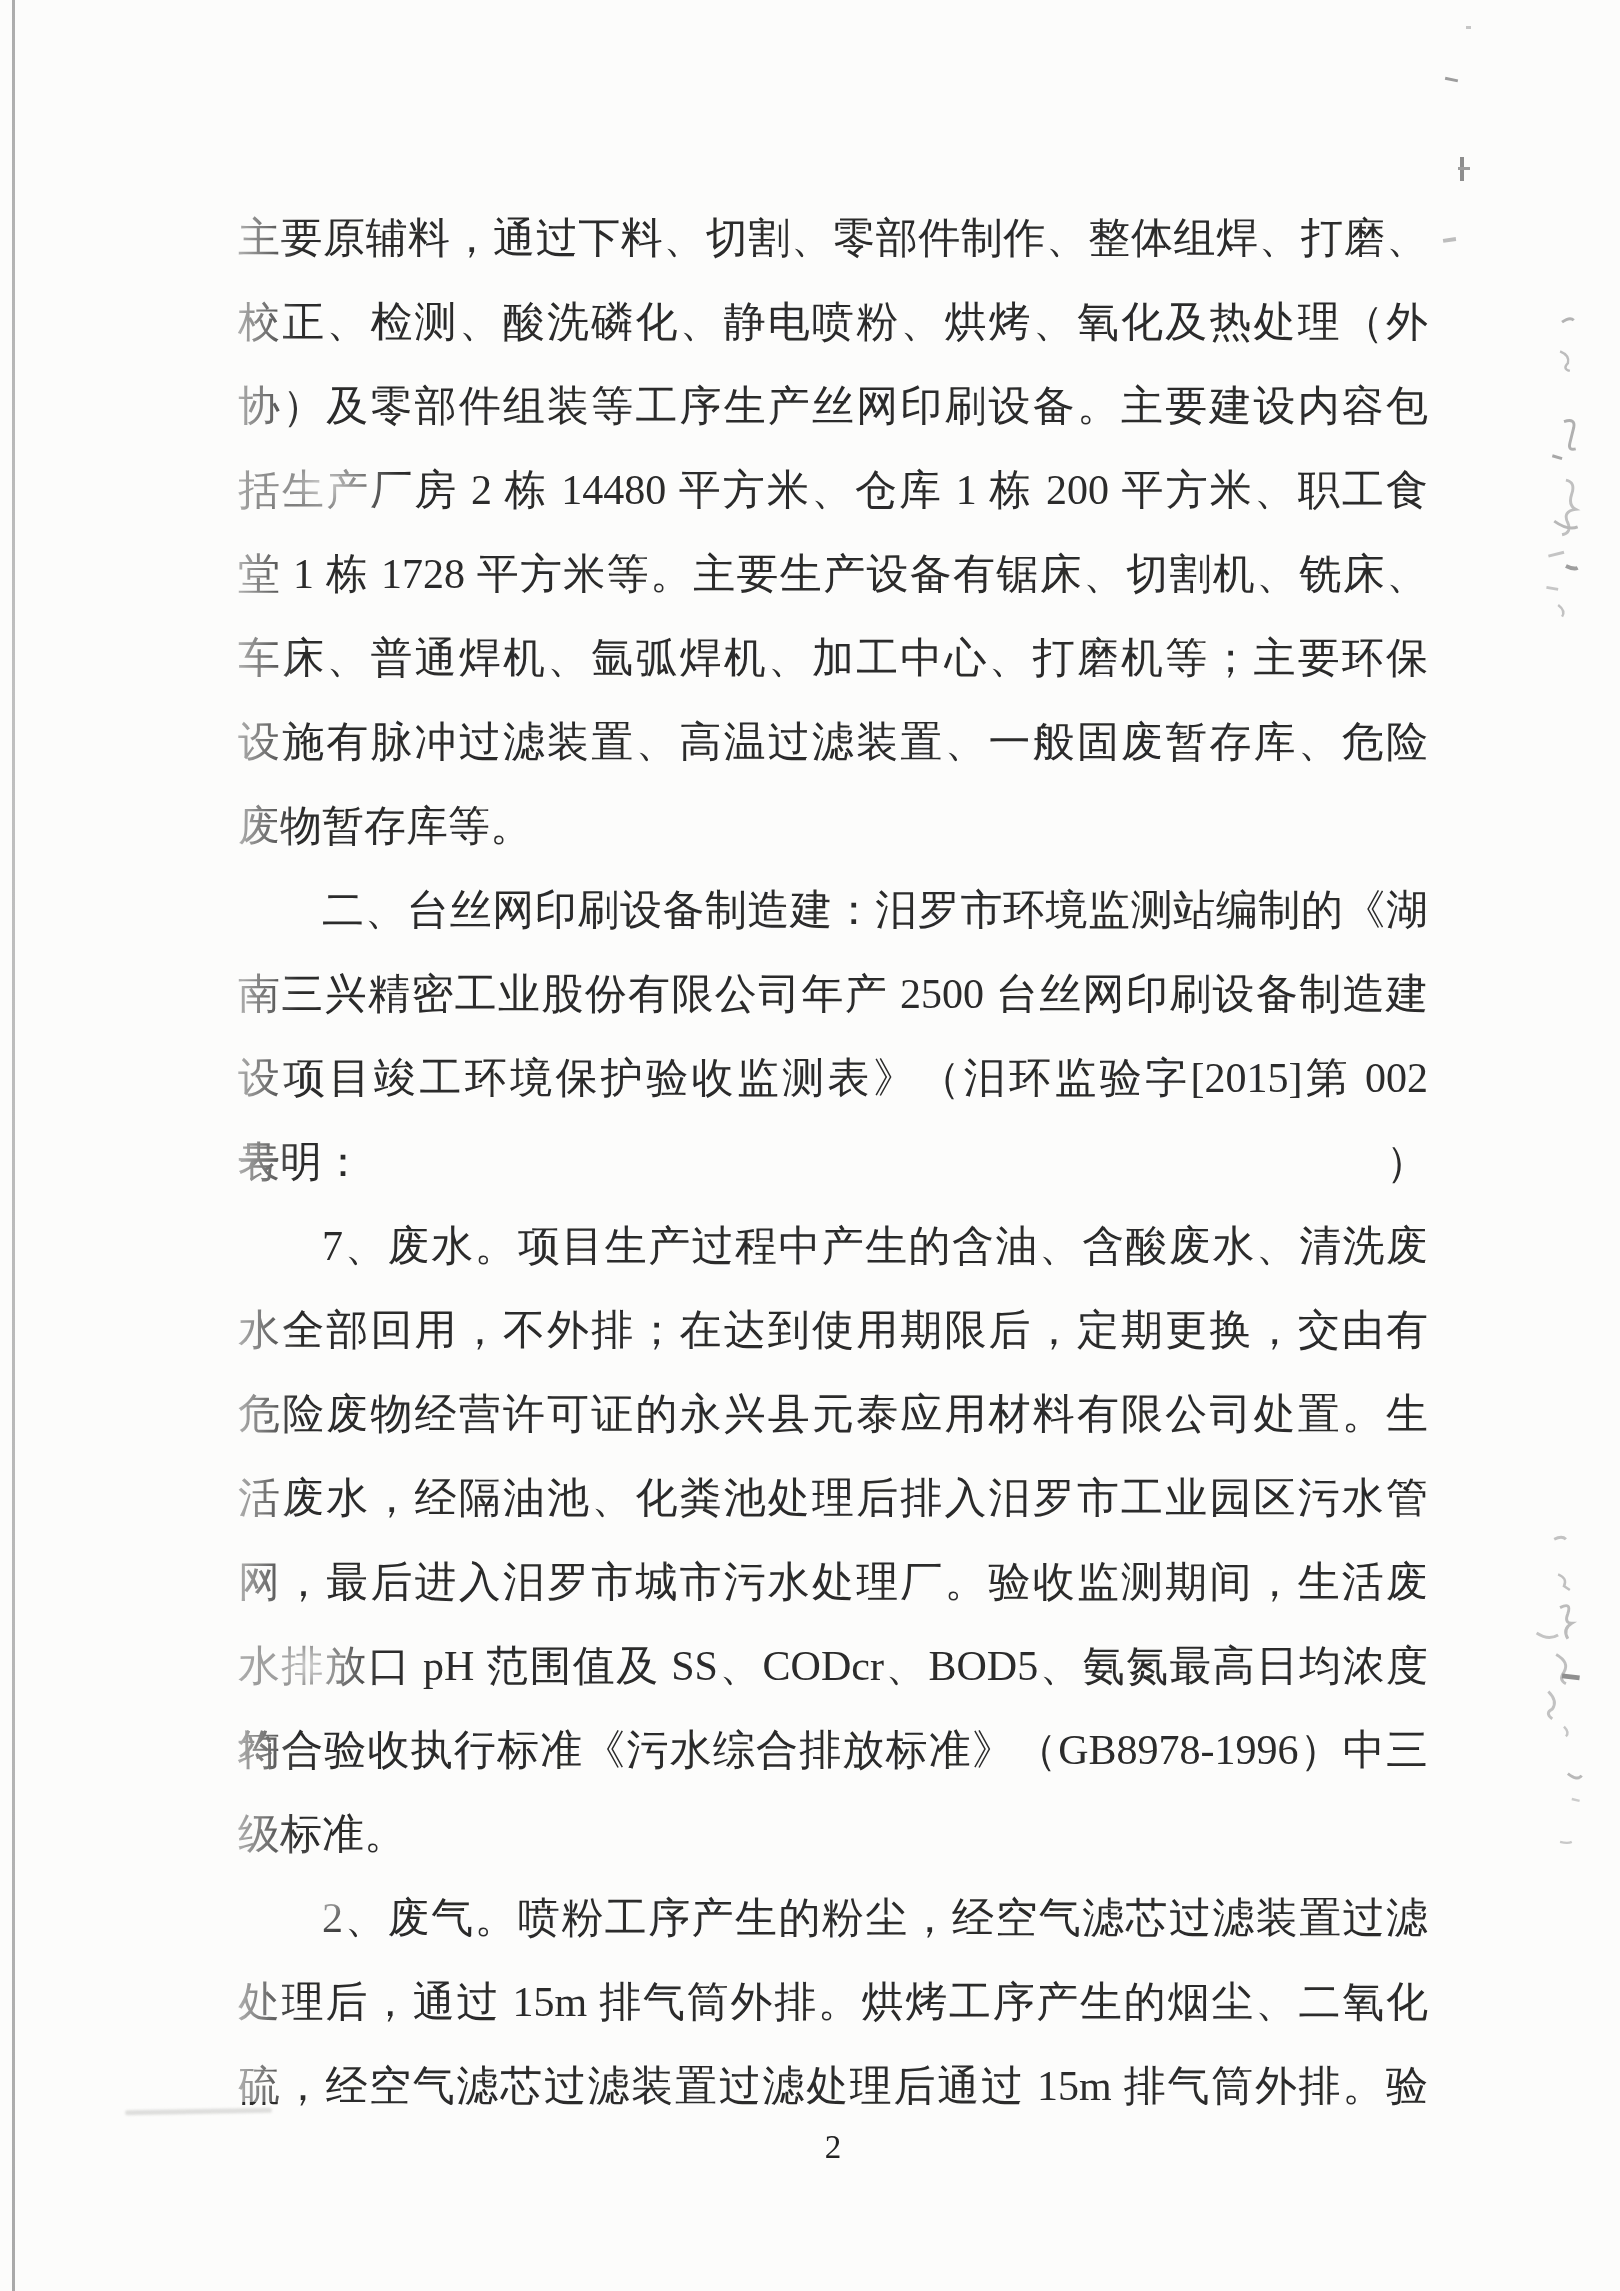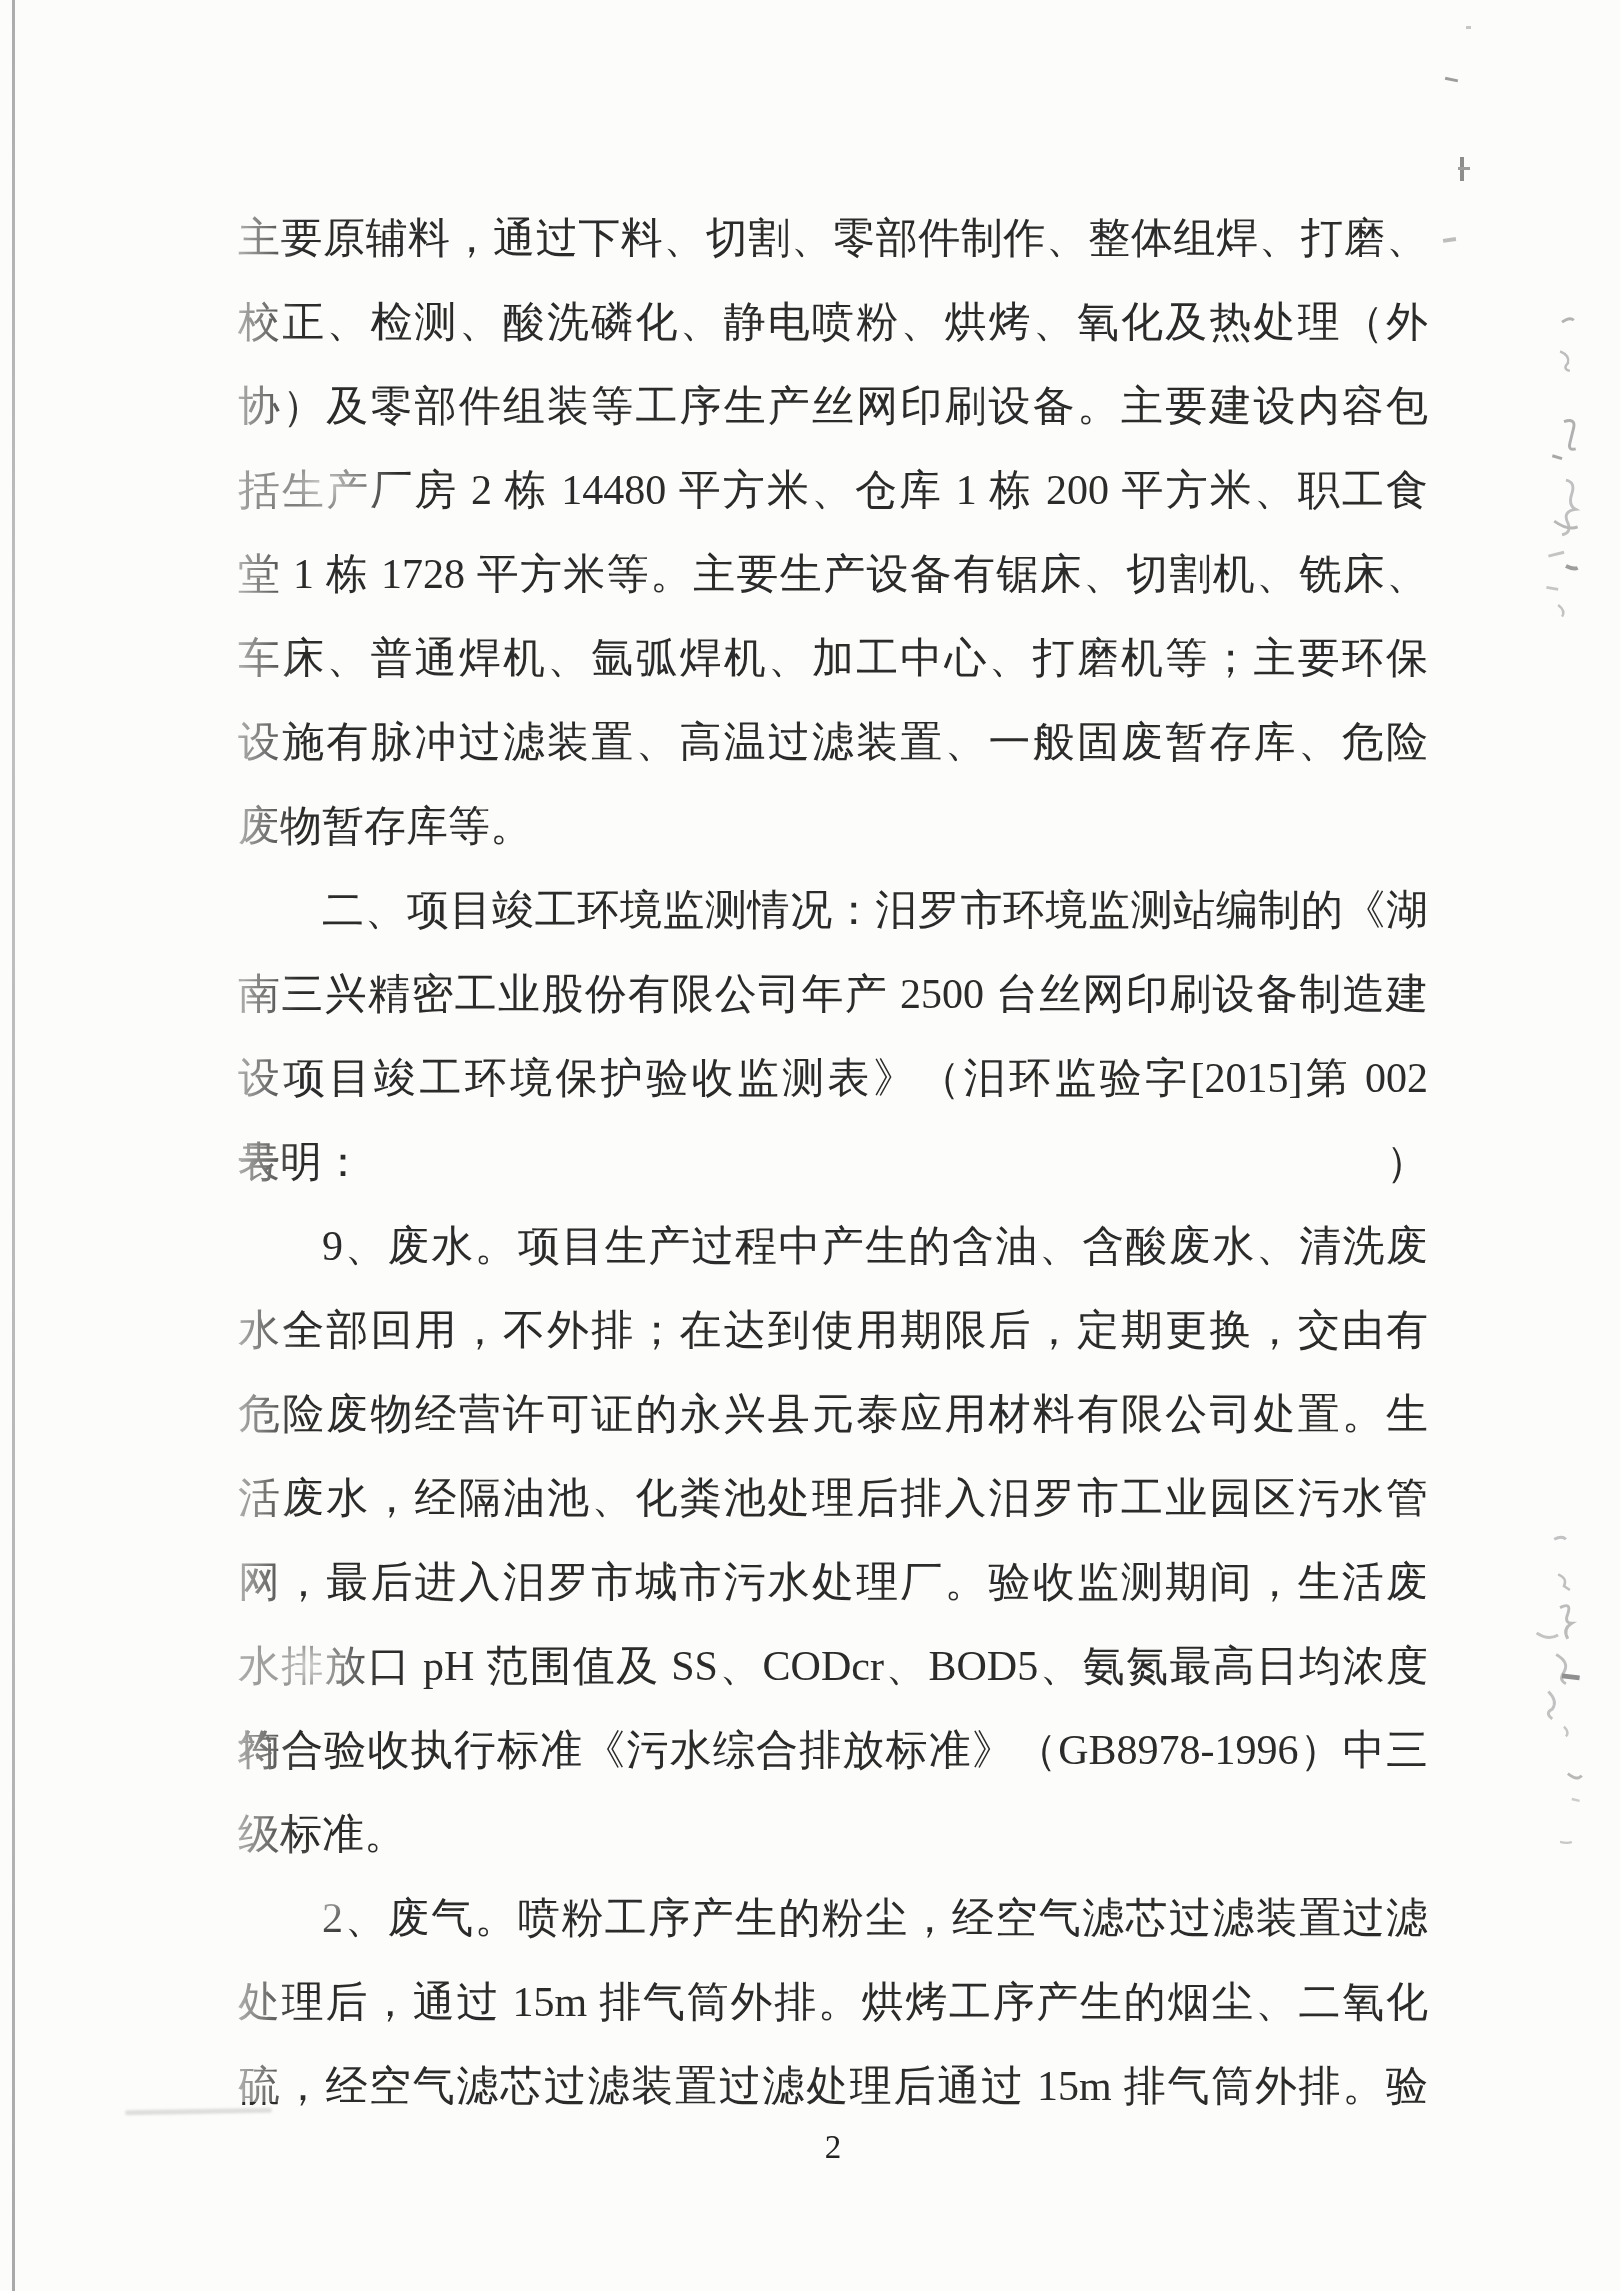--- a/index.html
+++ b/index.html
@@ -96,25 +96,25 @@
 
   <div class="text-block">
       <div class="line fill">主要原辅料，通过下料、切割、零部件制作、整体组焊、打磨、</div>
       <div class="line fill">校正、检测、酸洗磷化、静电喷粉、烘烤、氧化及热处理（外</div>
       <div class="line fill">协）及零部件组装等工序生产丝网印刷设备。主要建设内容包</div>
       <div class="line fill">括生产厂房 2 栋 14480 平方米、仓库 1 栋 200 平方米、职工食</div>
       <div class="line fill">堂 1 栋 1728 平方米等。主要生产设备有锯床、切割机、铣床、</div>
       <div class="line fill">车床、普通焊机、氩弧焊机、加工中心、打磨机等；主要环保</div>
       <div class="line fill">设施有脉冲过滤装置、高温过滤装置、一般固废暂存库、危险</div>
       <div class="line">废物暂存库等。</div>
-      <div class="line fill indent">二、项目竣工环境监测情况：汨罗市环境监测站编制的《湖</div>
+      <div class="line fill indent">二、台丝网印刷设备制造建：汨罗市环境监测站编制的《湖</div>
       <div class="line fill">南三兴精密工业股份有限公司年产 2500 台丝网印刷设备制造建</div>
       <div class="line fill">设项目竣工环境保护验收监测表》（汨环监验字[2015]第 002 号）</div>
       <div class="line">表明：</div>
-      <div class="line fill indent">9、废水。项目生产过程中产生的含油、含酸废水、清洗废</div>
+      <div class="line fill indent">7、废水。项目生产过程中产生的含油、含酸废水、清洗废</div>
       <div class="line fill">水全部回用，不外排；在达到使用期限后，定期更换，交由有</div>
       <div class="line fill">危险废物经营许可证的永兴县元泰应用材料有限公司处置。生</div>
       <div class="line fill">活废水，经隔油池、化粪池处理后排入汨罗市工业园区污水管</div>
       <div class="line fill">网，最后进入汨罗市城市污水处理厂。验收监测期间，生活废</div>
       <div class="line fill">水排放口 pH 范围值及 SS、CODcr、BOD5、氨氮最高日均浓度均</div>
       <div class="line fill">符合验收执行标准《污水综合排放标准》（GB8978-1996）中三</div>
       <div class="line">级标准。</div>
       <div class="line fill indent">2、废气。喷粉工序产生的粉尘，经空气滤芯过滤装置过滤</div>
       <div class="line fill">处理后，通过 15m 排气筒外排。烘烤工序产生的烟尘、二氧化</div>
       <div class="line fill">硫，经空气滤芯过滤装置过滤处理后通过 15m 排气筒外排。验</div>

